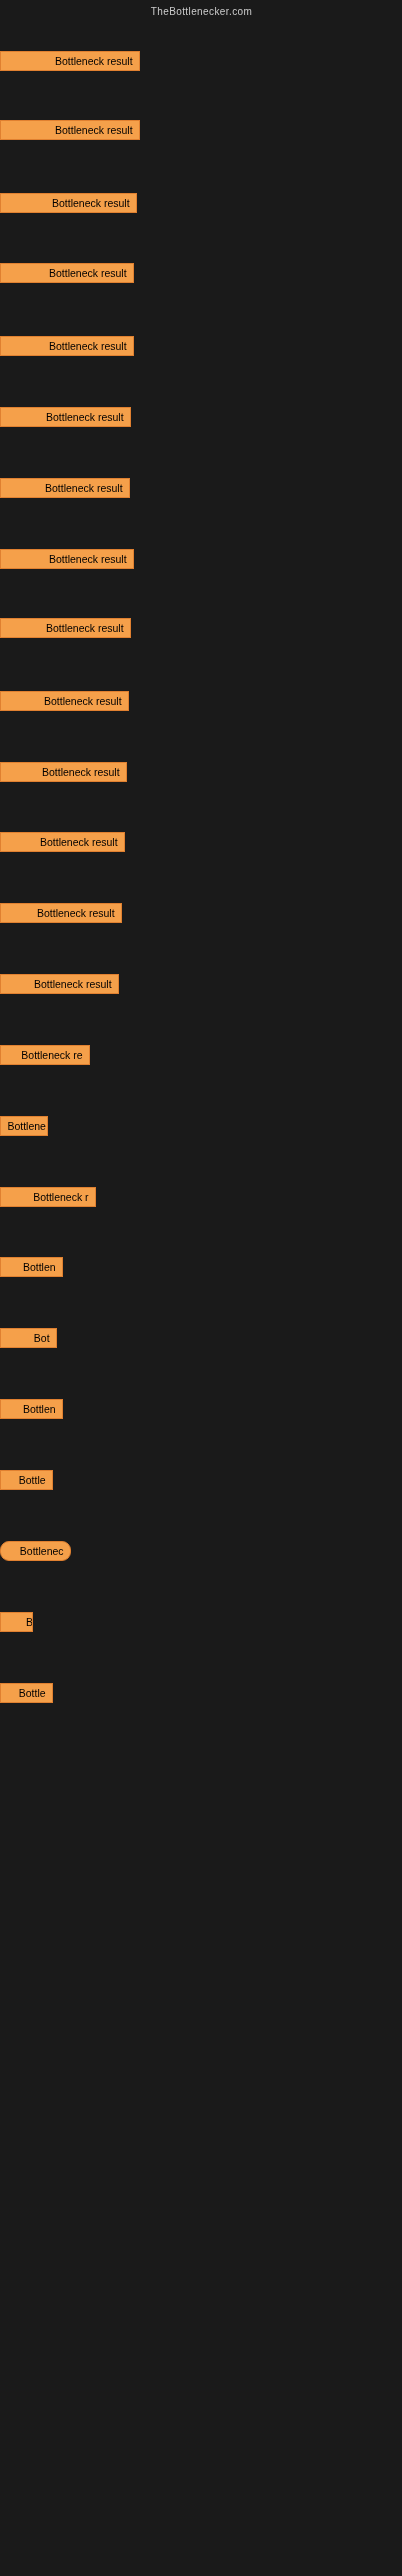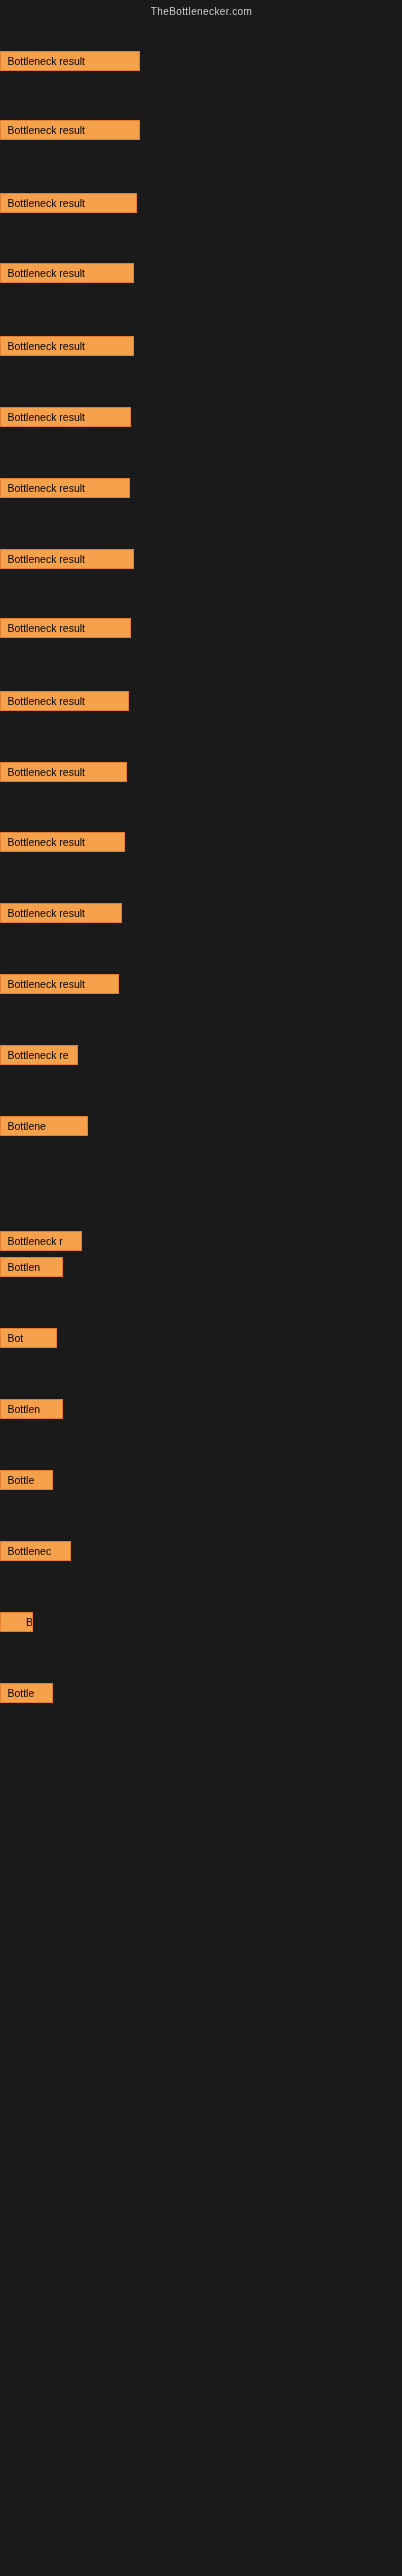--- a/index.html
+++ b/index.html
@@ -28,20 +28,21 @@
       position: absolute;
       left: 0;
       background-color: #f5a04a;
       color: #000000;
       font-size: 10.5px;
       font-weight: normal;
       padding: 3.2px 6.4px;
       white-space: nowrap;
       overflow: hidden;
       border: 0.8px solid #e08030;
+      text-align: right;
     }
   </style>
 </head>
 <body>
 
 <div class="site-title">TheBottlenecker.com</div>
 
 <div id="items-container" style="position:relative; width:100%; height:2536px;">
 <div class="bottleneck-item" style="top: 30px; width: 140px;">Bottleneck result</div>
     <div class="bottleneck-item" style="top: 99px; width: 140px;">Bottleneck result</div>
@@ -50,24 +51,24 @@
     <div class="bottleneck-item" style="top: 315px; width: 134px;">Bottleneck result</div>
     <div class="bottleneck-item" style="top: 386px; width: 131px;">Bottleneck result</div>
     <div class="bottleneck-item" style="top: 457px; width: 130px;">Bottleneck result</div>
     <div class="bottleneck-item" style="top: 528px; width: 134px;">Bottleneck result</div>
     <div class="bottleneck-item" style="top: 597px; width: 131px;">Bottleneck result</div>
     <div class="bottleneck-item" style="top: 670px; width: 129px;">Bottleneck result</div>
     <div class="bottleneck-item" style="top: 741px; width: 127px;">Bottleneck result</div>
     <div class="bottleneck-item" style="top: 811px; width: 125px;">Bottleneck result</div>
     <div class="bottleneck-item" style="top: 882px; width: 122px;">Bottleneck result</div>
     <div class="bottleneck-item" style="top: 953px; width: 119px;">Bottleneck result</div>
-    <div class="bottleneck-item" style="top: 1024px; width: 78px;">Bottleneck re</div>
-    <div class="bottleneck-item" style="top: 1095px; width: 88px;">Bottlene</div>
-    <div class="bottleneck-item" style="top: 1210px; width: 82px;">Bottleneck r</div>
+    <div class="bottleneck-item" style="top: 1024px; width: 90px;">Bottleneck re</div>
+    <div class="bottleneck-item" style="top: 1095px; width: 48px;">Bottlene</div>
+    <div class="bottleneck-item" style="top: 1166px; width: 96px;">Bottleneck r</div>
     <div class="bottleneck-item" style="top: 1236px; width: 63px;">Bottlen</div>
     <div class="bottleneck-item" style="top: 1307px; width: 57px;">Bot</div>
     <div class="bottleneck-item" style="top: 1378px; width: 63px;">Bottlen</div>
     <div class="bottleneck-item" style="top: 1449px; width: 53px;">Bottle</div>
-    <div class="bottleneck-item" style="top: 1520px; width: 71px;">Bottlenec</div>
+    <div class="bottleneck-item" style="top: 1520px; width: 71px; border-radius: 9px;">Bottlenec</div>
     <div class="bottleneck-item" style="top: 1591px; width: 24px; padding-left: 25px;">Bo</div>
     <div class="bottleneck-item" style="top: 1662px; width: 53px;">Bottle</div>
   </div>
 
 
 </body></html>

